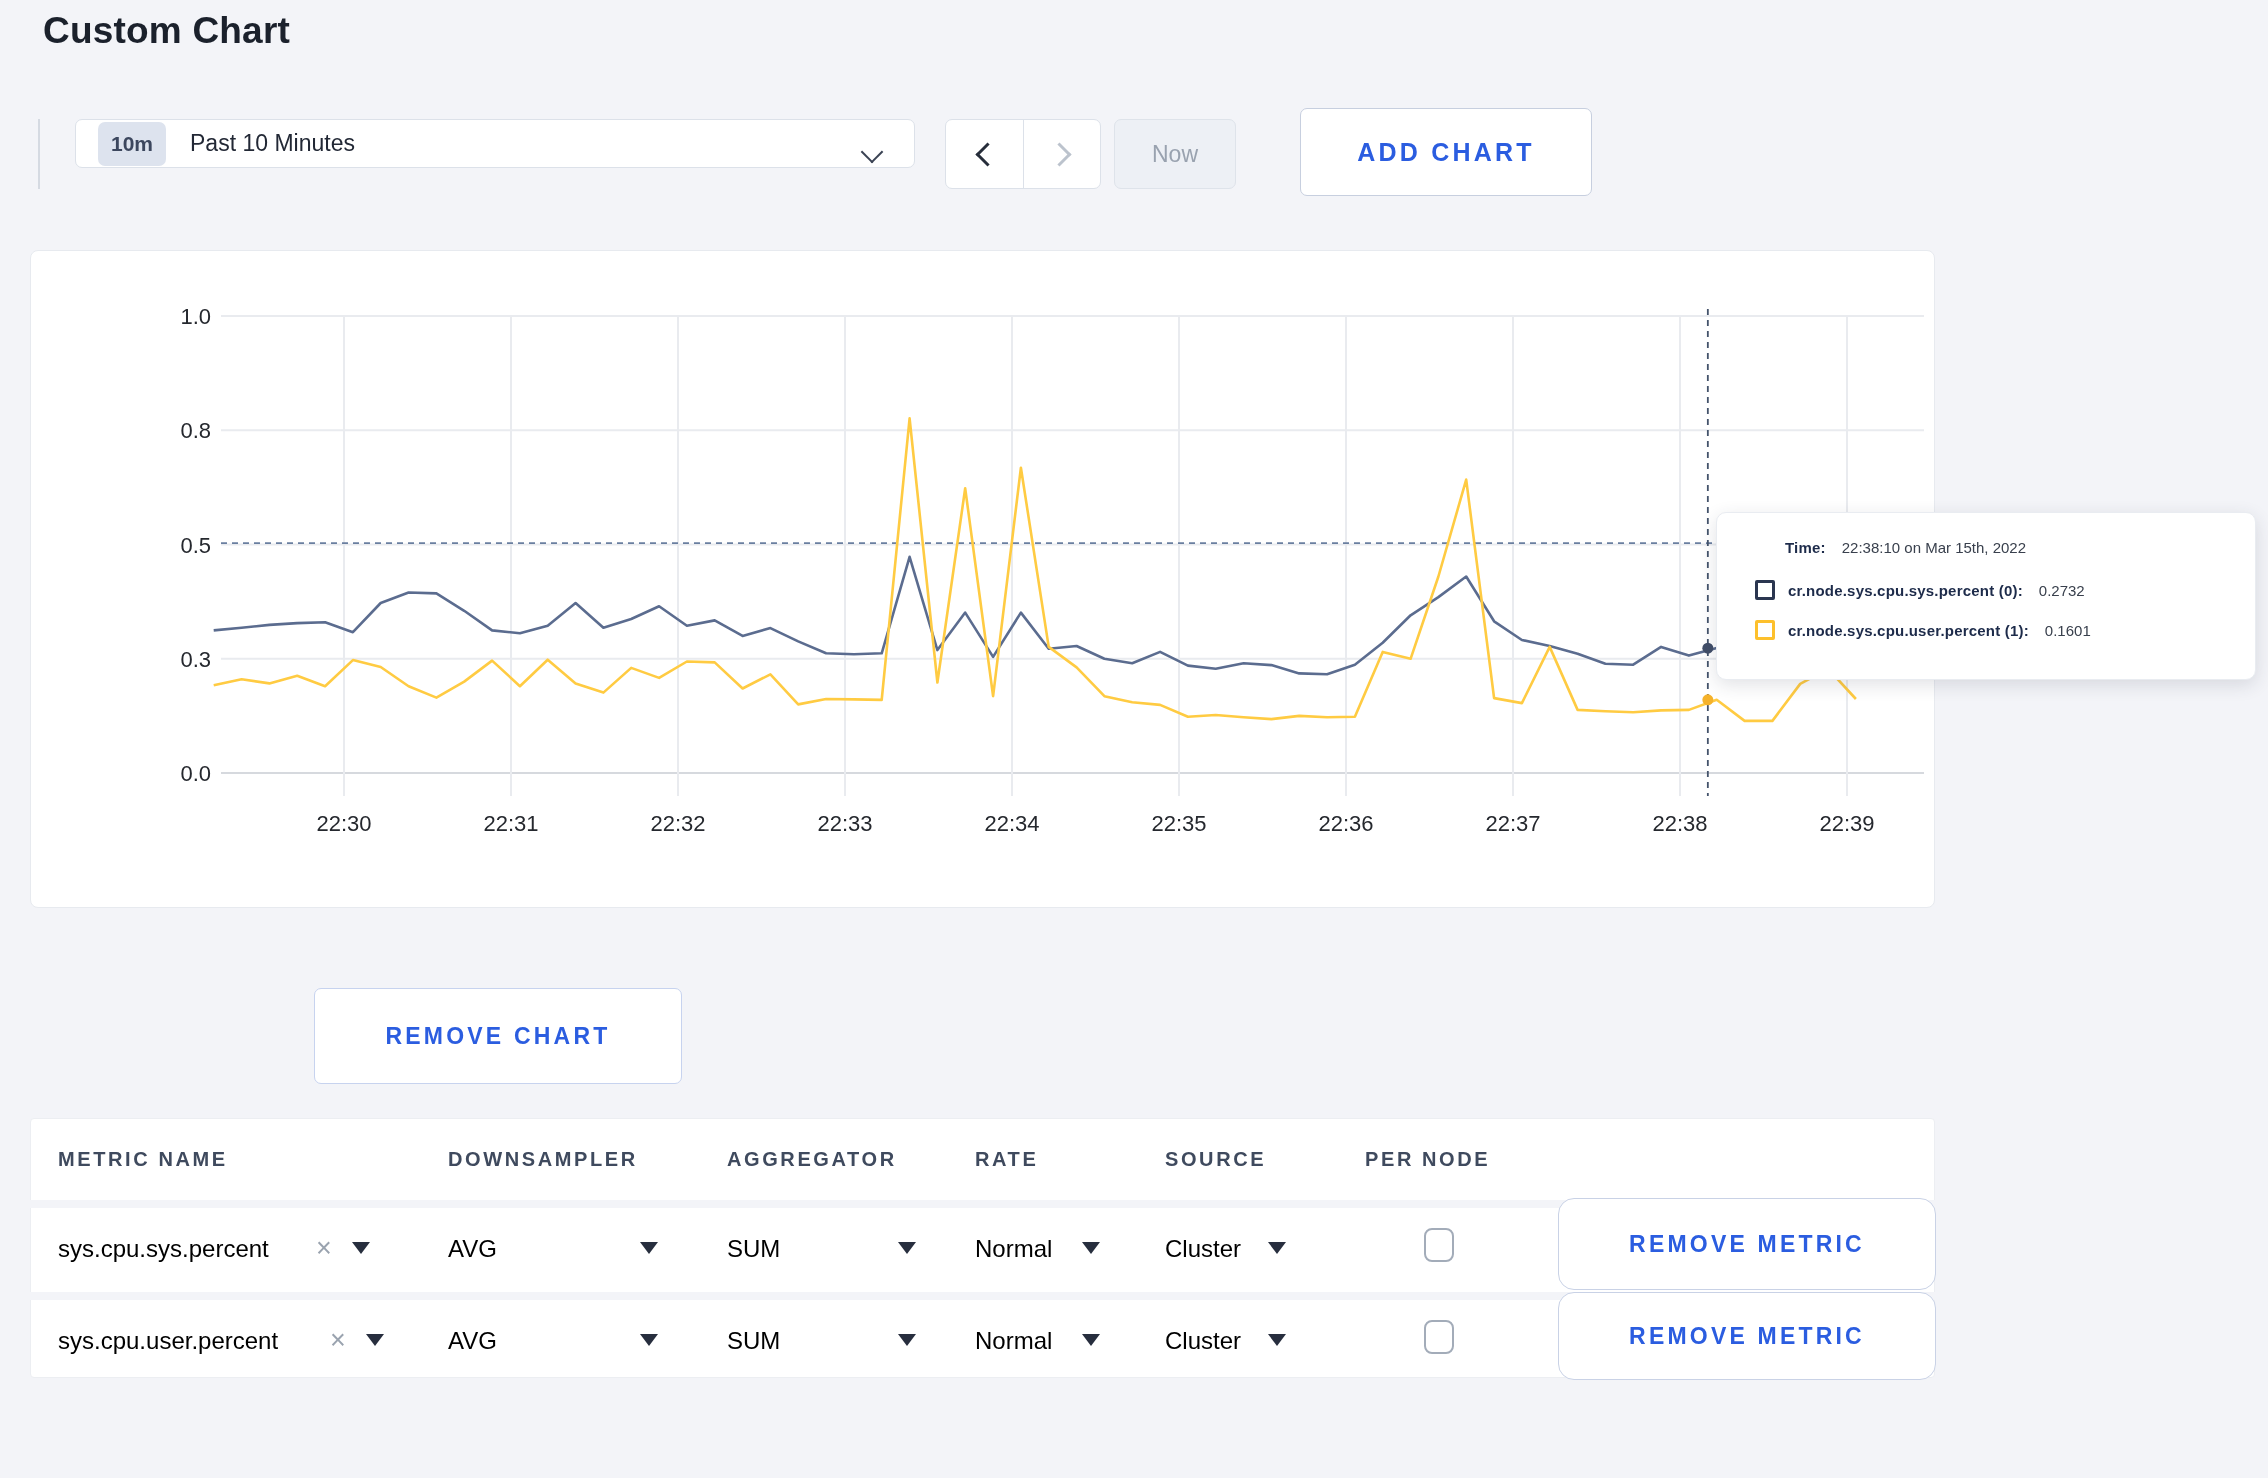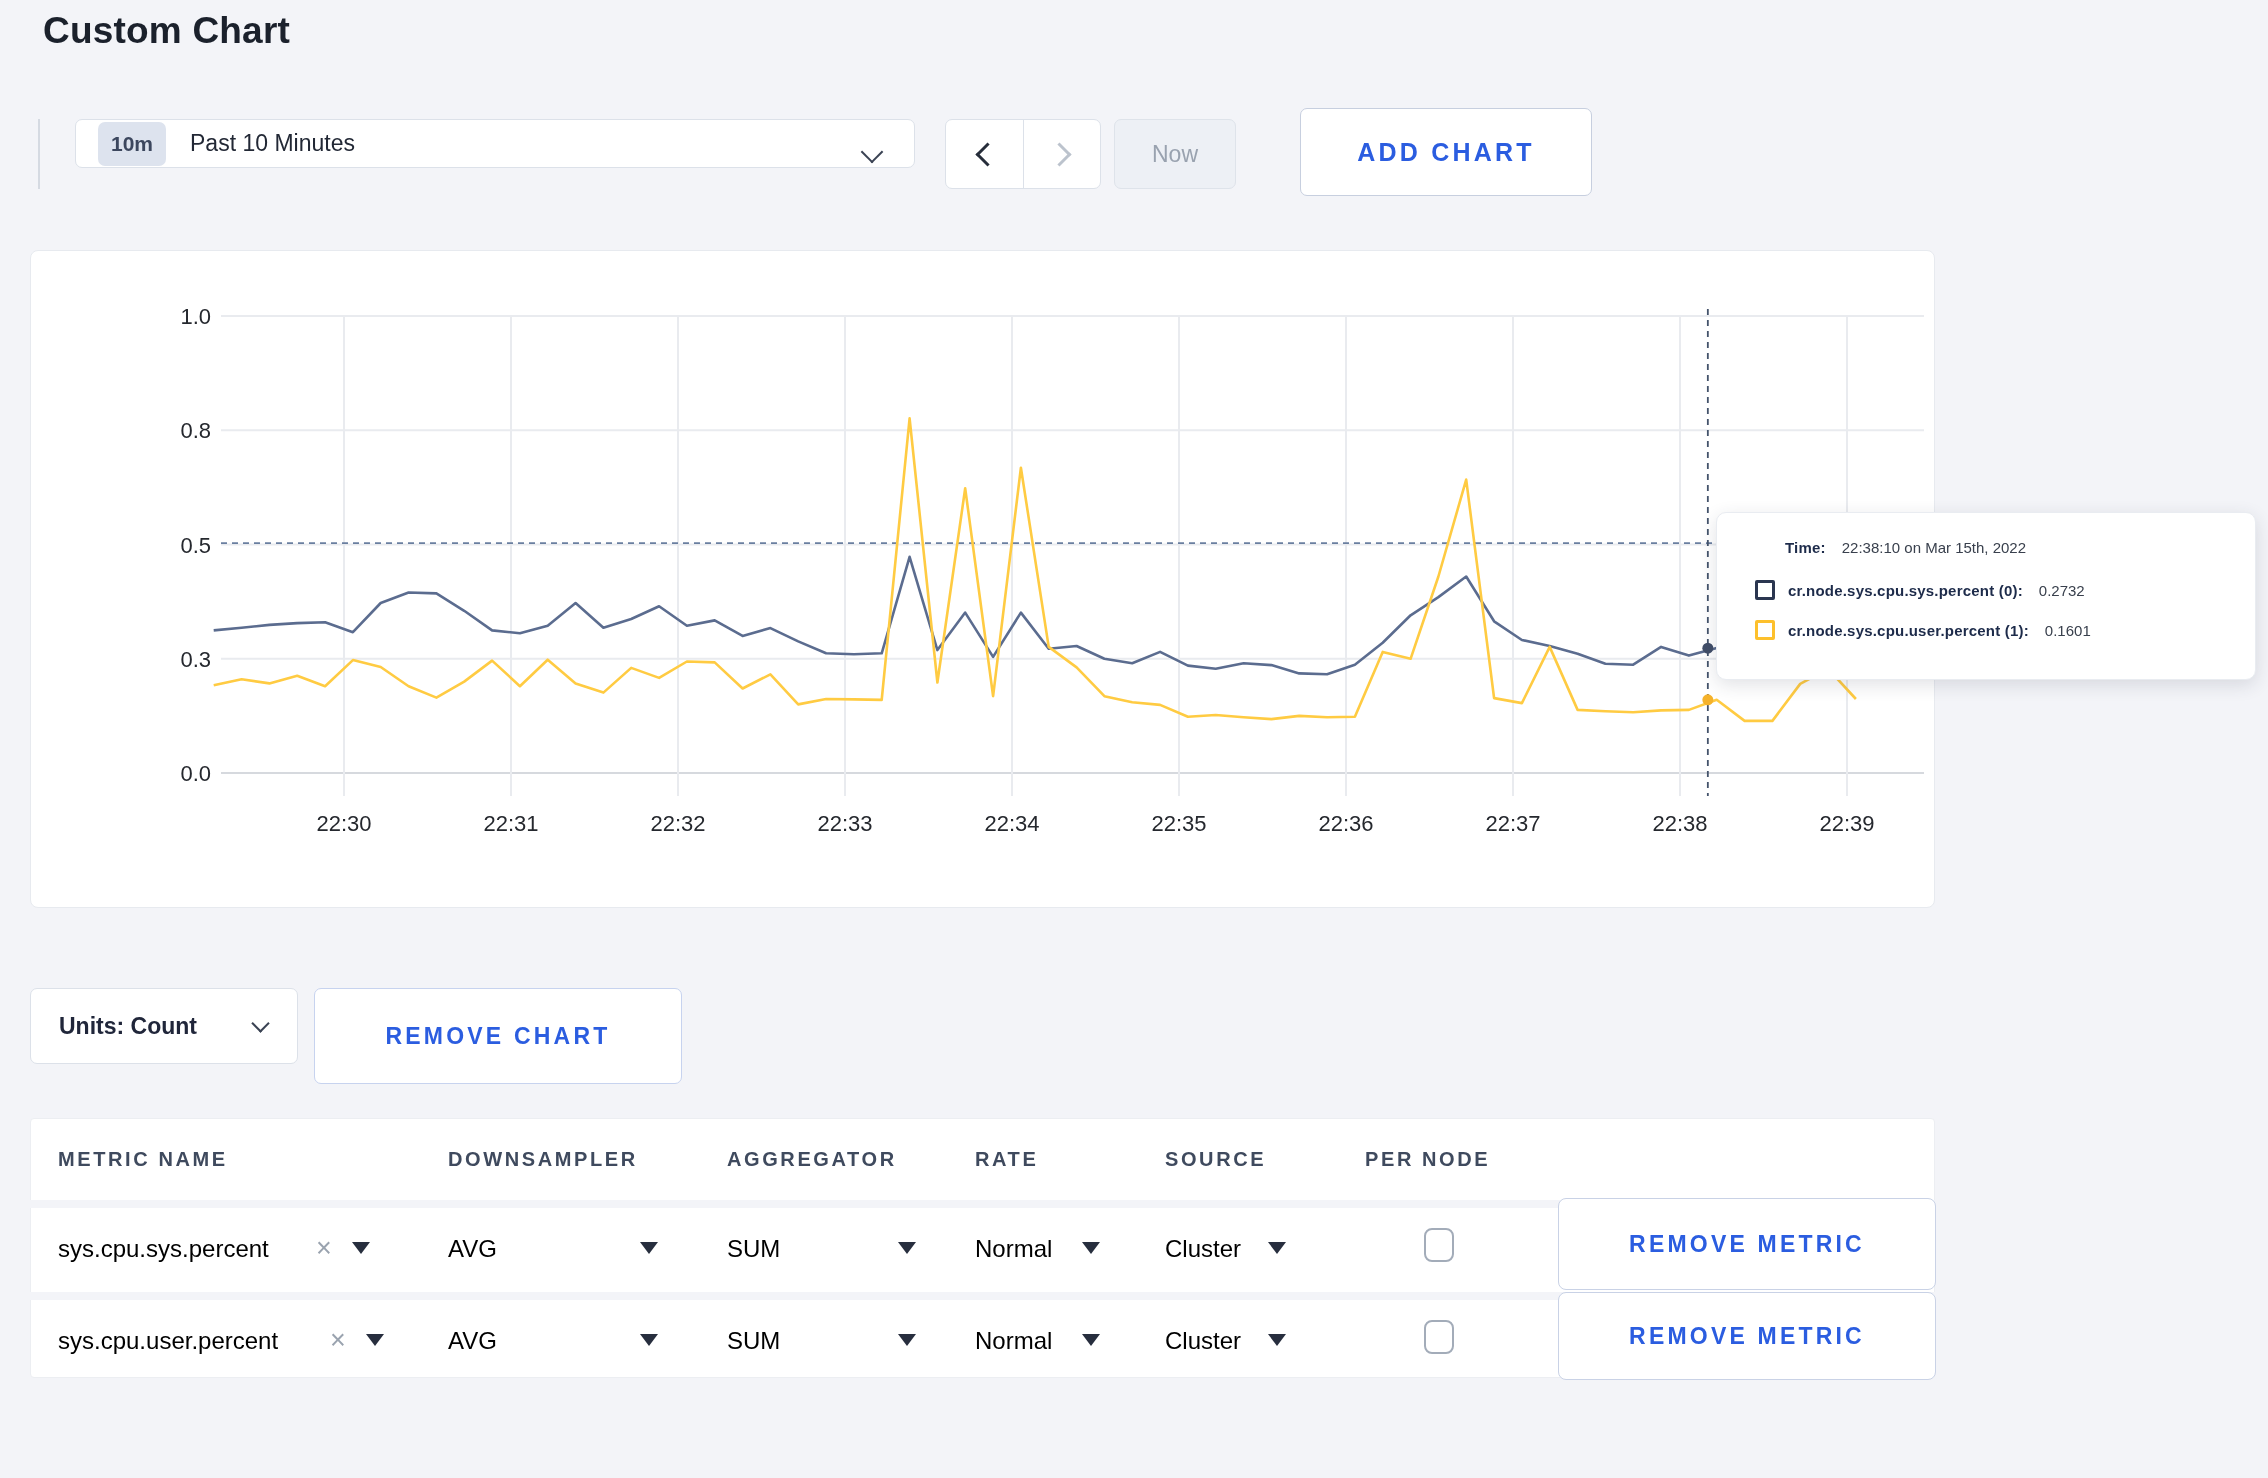--- a/index.html
+++ b/index.html
@@ -81,21 +81,21 @@
   .remove-chart-btn { left:314px; top:988px; width:368px; height:96px; font-size:23px; border-color:#c7d3ef; }
 
   
   .table-card { left:30px; top:1118px; width:1905px; height:260px; background:#fff; border:1px solid #eceef2; border-radius:4px; }
   .row-gap { left:30px; width:1905px; height:8px; background:#f3f4f8; z-index:2; }
   .th { position:absolute; top:1148px; font-size:20px; font-weight:bold; color:#3f4a5e; letter-spacing:2.6px; z-index:3; }
   .cell { position:absolute; z-index:3; font-size:24px; color:#000000; }
   .close-x { position:absolute; z-index:3; font-size:27px; color:#9aa3af; cursor:pointer; line-height:1; }
   .caret { position:absolute; z-index:3; width:0; height:0; border-left:9px solid transparent; border-right:9px solid transparent; border-top:12px solid #272e3e; cursor:pointer; }
   .checkbox { position:absolute; z-index:3; width:30px; height:34px; background:#fff; border:2px solid #a3acb9; border-radius:8px; cursor:pointer; }
-  .remove-metric-btn { position:absolute; width:378px; height:92px; font-size:23px; z-index:4; border-color:#c9d2e6; border-radius:8px; }
+  .remove-metric-btn { position:absolute; width:378px; height:92px; font-size:23px; z-index:4; border-color:#c9d2e6; border-radius:16px; }
   .add-metric-btn { left:44px; top:1382px; width:310px; height:84px; font-size:24px; background:#fbfcfe; border-color:#ccd3e1; box-shadow:0 2px 3px rgba(120,130,150,.25); }
 </style>
 </head>
 <body>
 
 <div class="screen">
 
   <h1 class="abs page-title">Custom Chart</h1>
 
   <div class="abs tb-divider"></div>
@@ -170,24 +170,20 @@
       <span class="tt-label">cr.node.sys.cpu.sys.percent (0):</span>
       <span class="tt-value">0.2732</span>
     </div>
     <div class="tt-row tt-row3">
       <span class="swatch" id="swatch-1" style="border-color: rgb(253, 192, 44);"></span>
       <span class="tt-label">cr.node.sys.cpu.user.percent (1):</span>
       <span class="tt-value">0.1601</span>
     </div>
   </div>
 
-  <div class="abs units-btn">
-    <span class="units-label">Units: Count</span>
-    <span class="chev units-chev"></span>
-  </div>
   <div class="abs blue-btn remove-chart-btn">REMOVE CHART</div>
 
   <div class="abs table-card"></div>
   <div class="abs row-gap" style="top:1200px"></div>
   <div class="abs row-gap" style="top:1292px"></div>
 
   <span class="th" style="left:58px">METRIC NAME</span>
   <span class="th" style="left:448px">DOWNSAMPLER</span>
   <span class="th" style="left:727px">AGGREGATOR</span>
   <span class="th" style="left:975px">RATE</span>

